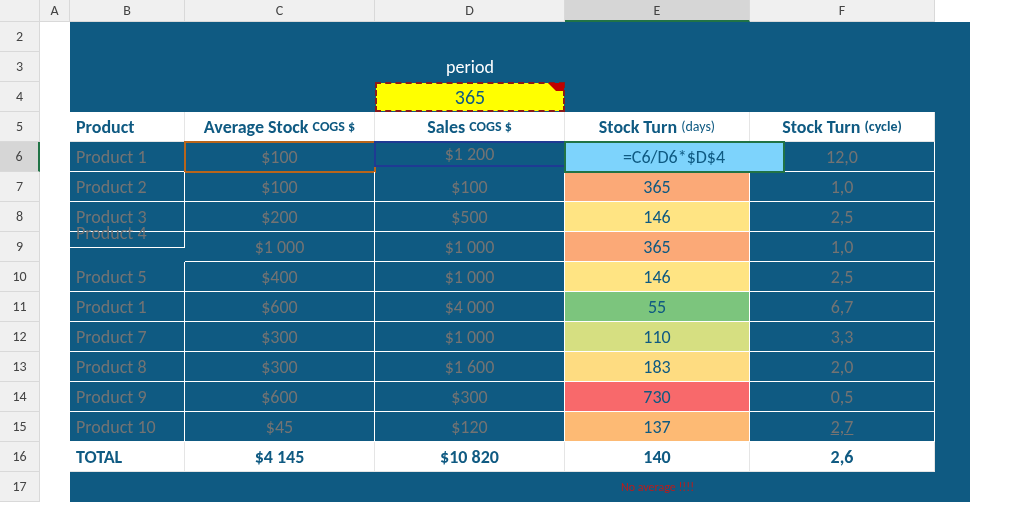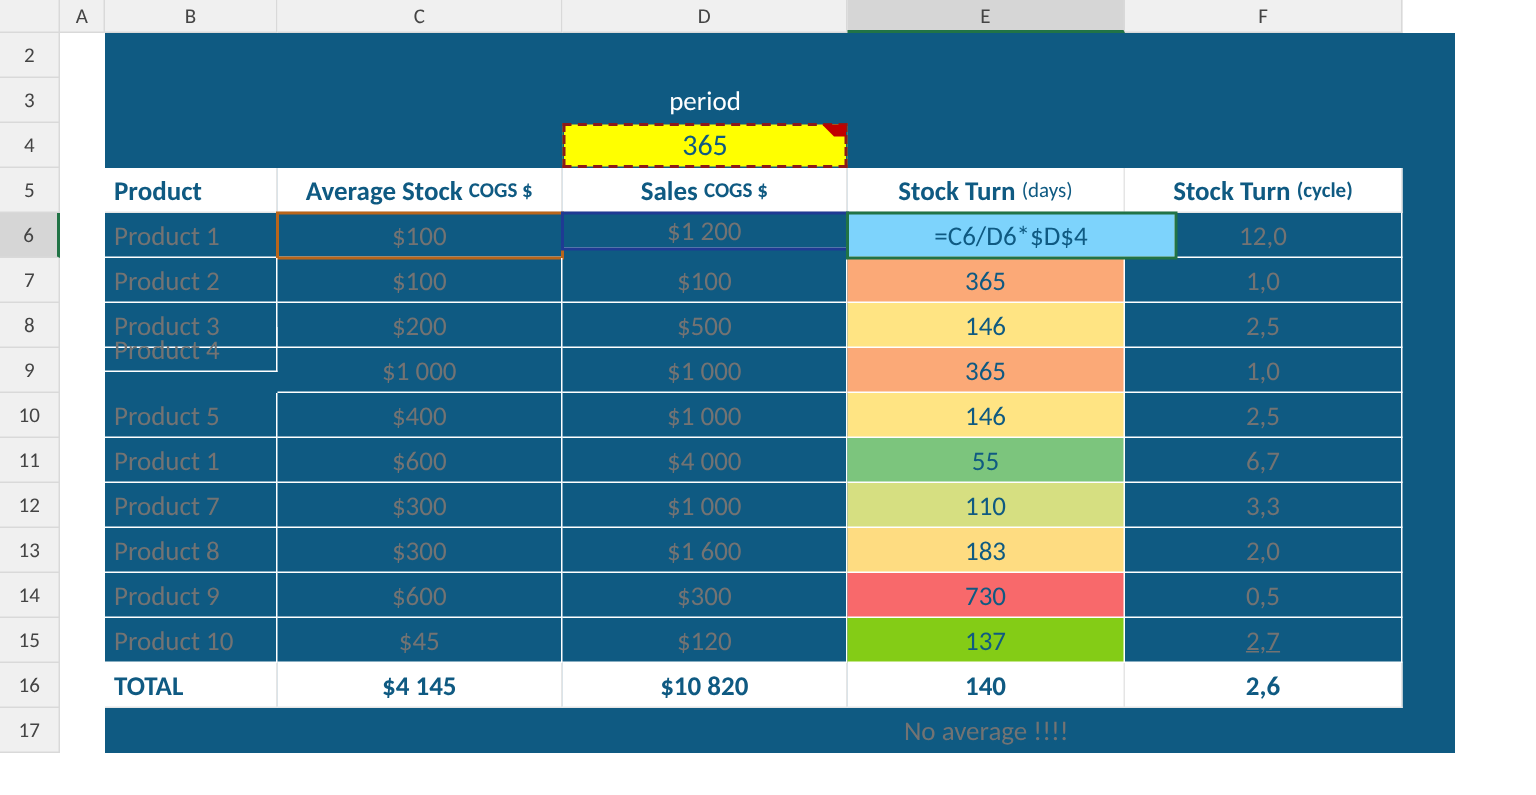--- a/index.html
+++ b/index.html
@@ -110,21 +110,21 @@
   
   .active {
     outline: 2px solid #217346;
     outline-offset: -1px;
     z-index: 20;
   }
   .ref-d6 { outline: 2px solid #1f3a93; outline-offset:-1px;}
   .ref-c6 { outline: 2px solid #b8651b; outline-offset:-1px;}
   .ref-d4 { outline: 2px dashed #8b1a1a; outline-offset:-2px;}
   .formula { color: #0f5a82; font-family: Calibri, Arial, sans-serif;}
-  .noavg { color:#737373; justify-content:center; font-size:18px;}
+  .noavg { color:#b91c1c; justify-content:center; font-size:12px;}
   .tot { font-weight:bold; }
 </style>
 </head>
 <body>
 
 <div class="sheet">
 
   <div class="colheads">
     <div class="corner"></div>
     <div class="ch" style="width:30px">A</div>
@@ -218,21 +218,21 @@
         <div class="gcell stcell borderwhite" style="left:525px;top:330px;width:185px;height:30px;background:#fedc81;">183</div>
         <div class="gcell td center borderwhite" style="left:710px;top:330px;width:185px;height:30px;">2,0</div>
         <div class="gcell td borderwhite" style="left:30px;top:360px;width:115px;height:30px;">Product 9</div>
         <div class="gcell td center borderwhite" style="left:145px;top:360px;width:190px;height:30px;">$600</div>
         <div class="gcell td center borderwhite" style="left:335px;top:360px;width:190px;height:30px;">$300</div>
         <div class="gcell stcell borderwhite" style="left:525px;top:360px;width:185px;height:30px;background:#f8696b;">730</div>
         <div class="gcell td center borderwhite" style="left:710px;top:360px;width:185px;height:30px;">0,5</div>
         <div class="gcell td borderwhite" style="left:30px;top:390px;width:115px;height:30px;">Product 10</div>
         <div class="gcell td center borderwhite" style="left:145px;top:390px;width:190px;height:30px;">$45</div>
         <div class="gcell td center borderwhite" style="left:335px;top:390px;width:190px;height:30px;">$120</div>
-        <div class="gcell stcell borderwhite" style="left:525px;top:390px;width:185px;height:30px;background:#84cc16;">137</div>
+        <div class="gcell stcell borderwhite" style="left:525px;top:390px;width:185px;height:30px;background:#fdba74;">137</div>
         <div class="gcell td center borderwhite" style="left:710px;top:390px;width:185px;height:30px;text-decoration:underline;">2,7</div>
       </div>
 
     <div class="gcell th tot" style="left:30px; top:420px; width:115px; height:30px;">TOTAL</div>
     <div class="gcell th center tot" style="left:145px; top:420px; width:190px; height:30px;">$4 145</div>
     <div class="gcell th center tot" style="left:335px; top:420px; width:190px; height:30px;">$10 820</div>
     <div class="gcell th center tot" style="left:525px; top:420px; width:185px; height:30px;">140</div>
     <div class="gcell th center tot" style="left:710px; top:420px; width:185px; height:30px;">2,6</div>
 
     <div class="gcell noavg" style="left:525px; top:450px; width:185px; height:30px; border:none;">No average !!!!</div>

